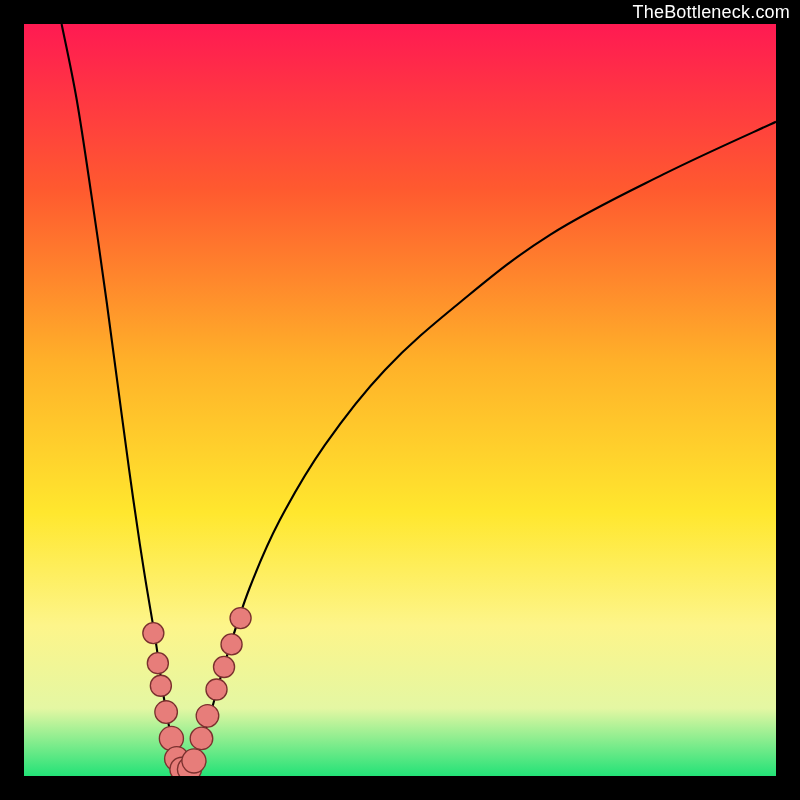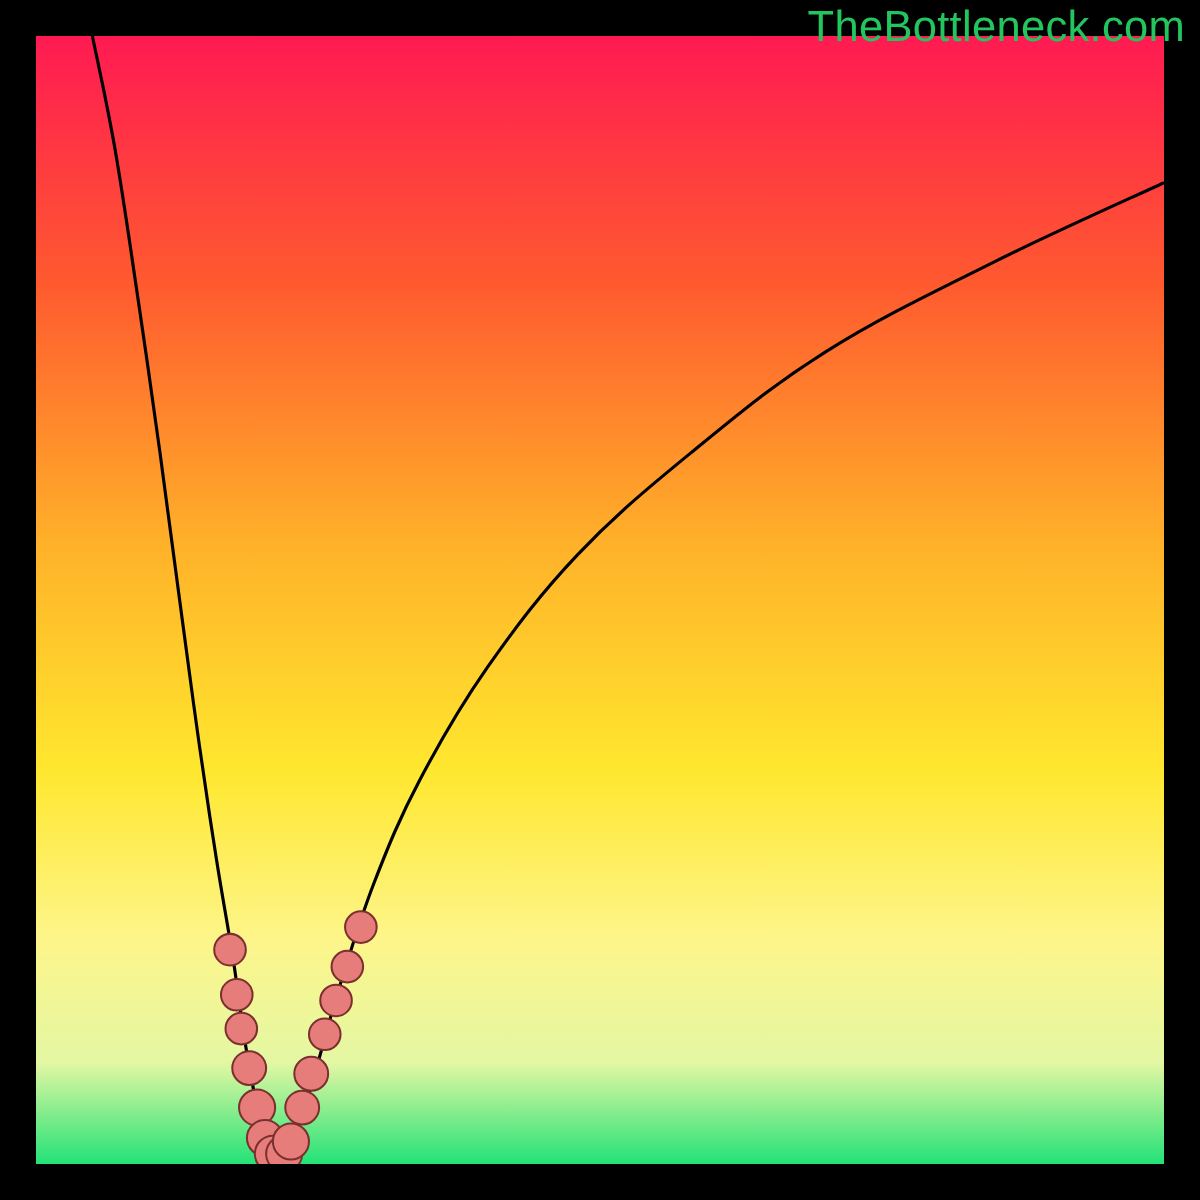--- a/index.html
+++ b/index.html
@@ -38,22 +38,22 @@
     position: absolute;
     top: 0;
     left: 0;
     width: 100%;
     height: 100%;
   }
   .watermark {
     position: absolute;
     top: 2px;
     right: 10px;
-    color: #22c55e;
-    font-size: 29px;
+    color: #ffffff;
+    font-size: 18px;
     font-weight: 500;
     letter-spacing: 0.2px;
     user-select: none;
   }
 </style>
 </head>
 <body>
 
 <div class="frame">
   <div class="plot-area">

